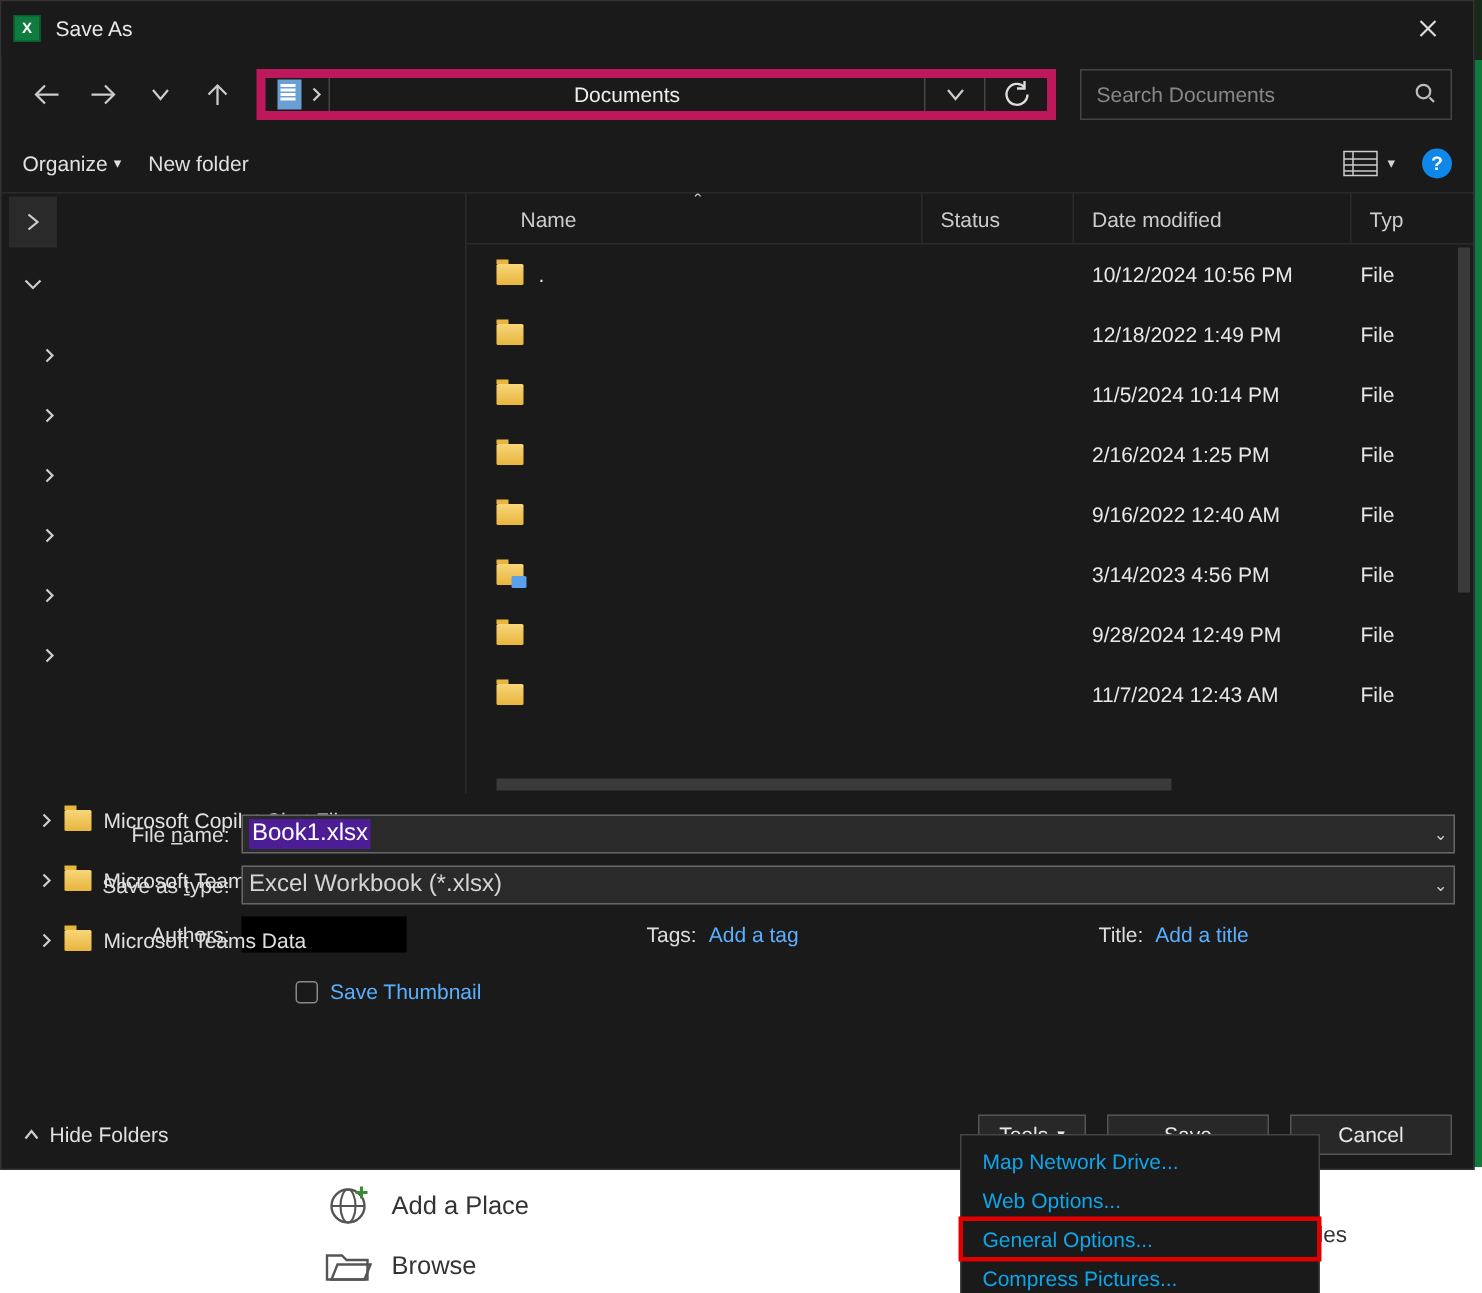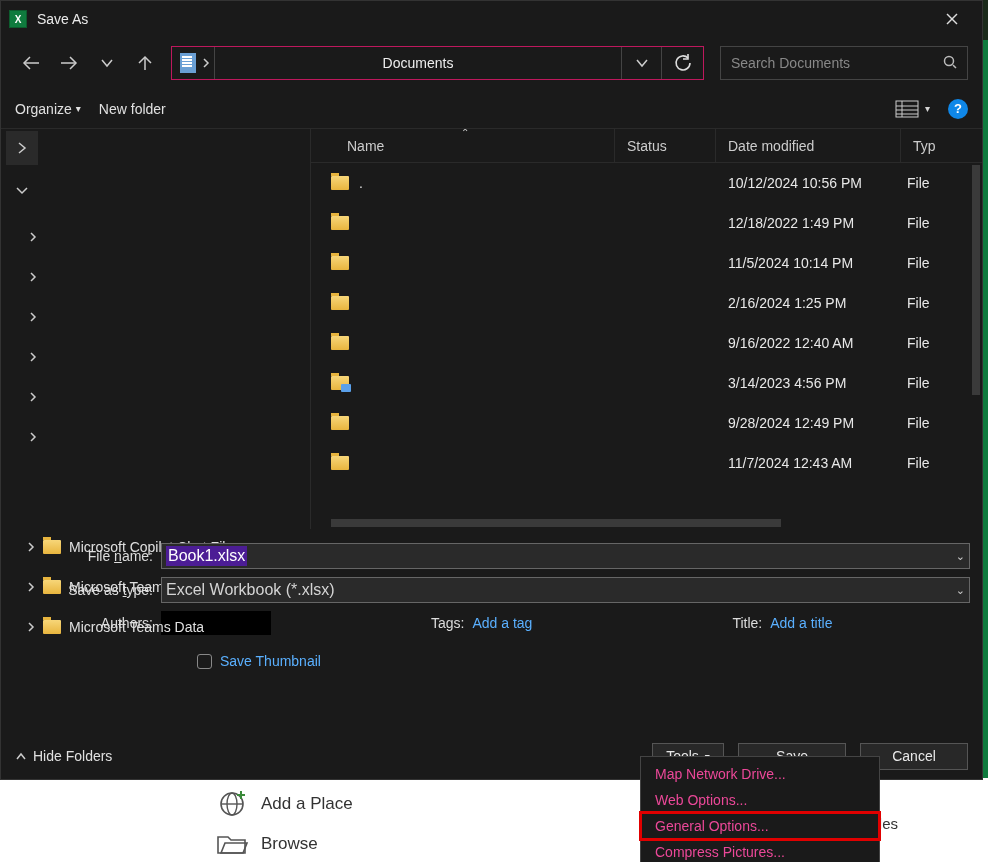--- a/index.html
+++ b/index.html
@@ -6,21 +6,21 @@
 body { background: #1a2a1a; width: 988px; height: 862px; overflow: hidden; position: relative; color: #d4d4d4; }
 .dialog { position: absolute; left: 0; top: 0; width: 983px; height: 780px; background: #1a1a1a; border: 1px solid #333; }
 .titlebar { height: 36px; display: flex; align-items: center; padding: 0 8px; background: #1a1a1a; }
 .app-icon { width: 18px; height: 18px; background: #0f7b3e; display: flex; align-items: center; justify-content: center; color:#fff; font-size:10px; font-weight:bold; margin-right:10px; border:1px solid #0d5c2e;}
 .titlebar .title { font-size: 14px; color: #eaeaea; flex: 0 0 auto;}
 .titlebar .spacer { flex: 1; }
 .close-btn { width: 45px; height: 30px; display:flex; align-items:center; justify-content:center; color:#d0d0d0; font-size:14px;}
 .navbar { height: 52px; display: flex; align-items: center; padding: 6px 14px; gap:6px; }
 .nav-btn { width: 32px; height: 32px; display:flex; align-items:center; justify-content:center; color:#ccc;}
 .chevron-svg { stroke:#ccc; fill:none; stroke-width:1.5;}
-.path-box { display:flex; align-items:center; border:1px solid #be185d; height:34px; flex:1; margin-left:4px; }
+.path-box { display:flex; align-items:center; border:6px solid #be185d; height:34px; flex:1; margin-left:4px; }
 .path-icon-section { display:flex; align-items:center; padding:0 4px 0 8px; border-right:1px solid #444; height:100%;}
 .doc-glyph { width:16px; height:20px; background:#6a9fd4; position:relative; margin-right:6px;}
 .doc-glyph::before { content:""; position:absolute; left:2px; top:3px; width:10px; height:2px; background:#fff; box-shadow: 0 3px 0 #fff, 0 6px 0 #fff, 0 9px 0 #fff;}
 .path-text { flex:1; text-align:center; color:#eee; font-size:14px;}
 .path-dd { width:40px; display:flex; align-items:center; justify-content:center; height:100%; border-left:1px solid #444; color:#ccc;}
 .refresh { width:42px; display:flex; align-items:center; justify-content:center; height:100%; border-left:1px solid #444; color:#ccc; font-size:16px;}
 .search-box { width:248px; height:34px; border:1px solid #444; margin-left:10px; display:flex; align-items:center; padding:0 10px; color:#888;}
 .search-box input { flex:1; background:transparent; border:none; color:#ccc; font-size:14px; outline:none;}
 .search-box input::placeholder { color:#888; }
 .search-icon { color:#aaa; font-size:14px;}
@@ -76,21 +76,21 @@
 .chk { width:15px; height:15px; border:1px solid #888; border-radius:3px; display:inline-block;}
 .bottombar { position:absolute; left:0; right:0; bottom:0; height:46px; display:flex; align-items:center; padding:0 14px;}
 .hidefolders { display:flex; align-items:center; gap:6px; color:#e0e0e0; font-size:14px;}
 .bottombar .sp{flex:1;}
 .btn { height:27px; border:1px solid #555; background:#282828; color:#e8e8e8; font-size:14px; display:flex; align-items:center; justify-content:center; padding:0 10px;}
 .btn.tools { width:72px; gap:6px;}
 .btn.save { width:108px; margin-left:14px;}
 .btn.save span { text-decoration:underline; text-decoration-color:#e8e8e8;}
 .btn.cancel { width:108px; margin-left:14px;}
 .dropdown-menu { position:absolute; left:640px; top:756px; width:240px; background:#1a1a1a; border:1px solid #444; padding:4px 0; z-index:20;}
-.menu-item { height:26px; display:flex; align-items:center; padding:0 14px; font-size:14px; color:#ec4899;}
+.menu-item { height:26px; display:flex; align-items:center; padding:0 14px; font-size:14px; color:#0ea5e9;}
 .menu-item.highlight { outline:3px solid #e00000; outline-offset:-1px;}
 .underlay { position:absolute; left:0; bottom:0; width:988px; height:84px; background:#fff; padding:6px 0 0 214px;}
 .under-item { height:40px; display:flex; align-items:center; gap:11px; color:#333; font-size:17px;}
 .under-ico { width:36px; height:30px; display:flex; align-items:center; justify-content:center; color:#555;}
 .right-strip { position:absolute; right:0; top:40px; width:5px; height:740px; background:#0f7b3e;}
 .files-txt { position:absolute; right:90px; bottom:30px; color:#333; font-size:15px;}
 </style>
 </head>
 <body>
 

